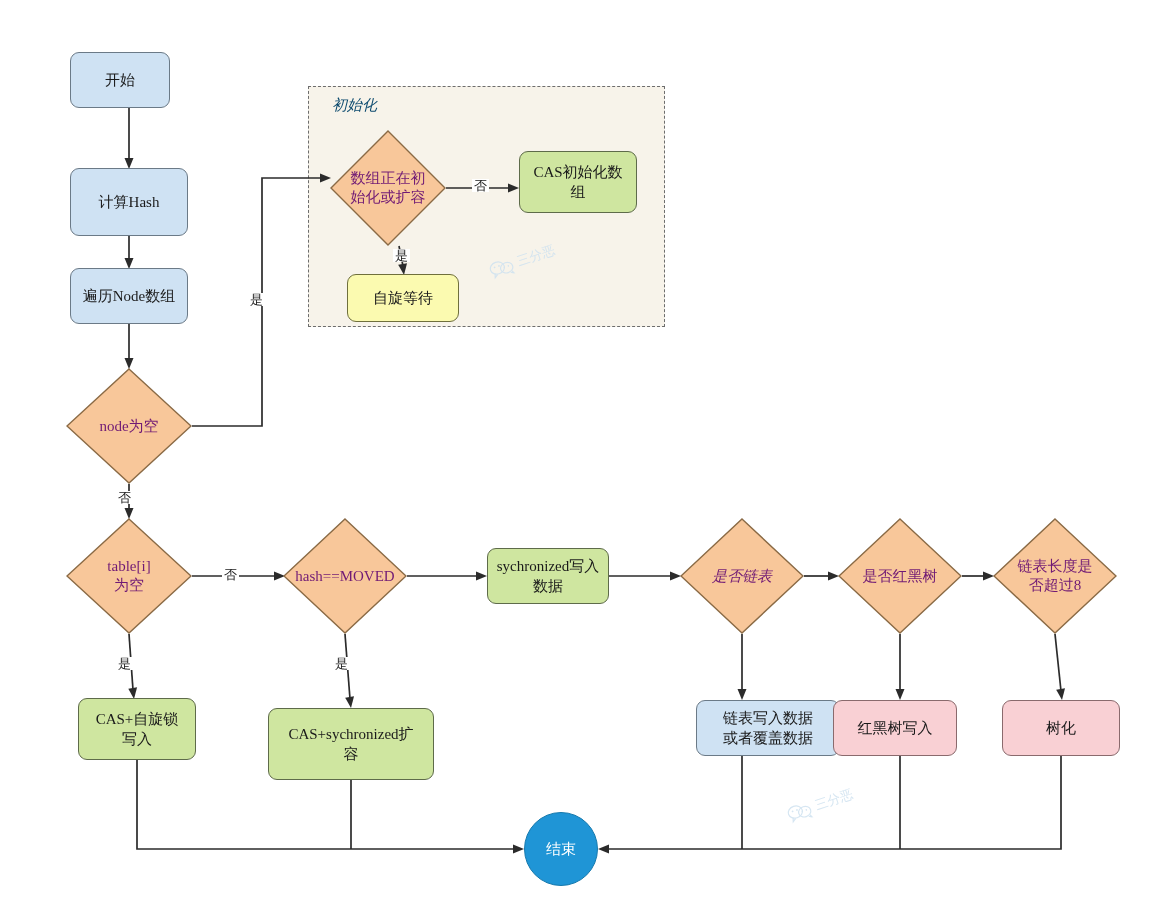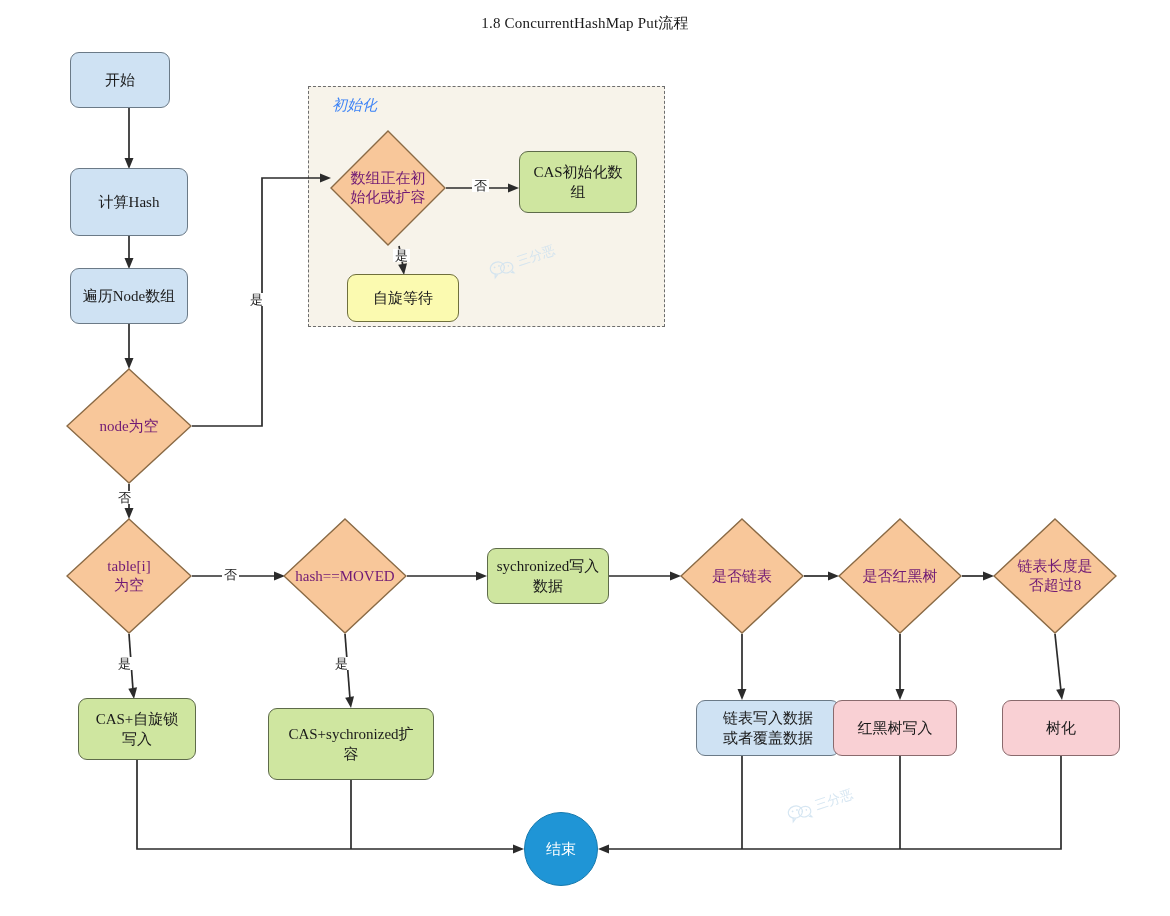--- a/index.html
+++ b/index.html
@@ -70,21 +70,21 @@
   
   .group{
     position:absolute;
     box-sizing:border-box;
     background:#f7f3ea;
     border:1.6px dashed #6d6d6d;
   }
   .group-title{
     position:absolute;
     font-size:15px;
-    color:#3b82f6;
+    color:#0c4a6e;
     font-style:italic;
   }
 
   
   .edges{position:absolute;left:0;top:0;width:1170px;height:916px;pointer-events:none;}
   .edges path,.edges line{fill:none;stroke:#2b2b2b;stroke-width:1.7;}
   .edges polygon{fill:#2b2b2b;}
 
   .elabel{
     position:absolute;
@@ -108,21 +108,20 @@
     font-family:"Liberation Sans",sans-serif;
     white-space:nowrap;
   }
   .wm svg{vertical-align:middle;margin-right:3px;}
 </style>
 </head>
 <body>
 
 <div id="canvas">
 
-  <div class="title">1.8 ConcurrentHashMap Put流程</div>
 
   <div class="group" style="left:308px;top:86px;width:357px;height:241px;"></div>
   <div class="group-title" style="left:332px;top:96px;">初始化</div>
 
   <div class="wm" style="left:490px;top:262px;">
     <svg width="26" height="18" viewBox="0 0 26 18">
       <ellipse cx="8" cy="7.5" rx="7.2" ry="6" fill="none" stroke="#cfe2f0" stroke-width="1.2"></ellipse>
       <path d="M4 12.5 L3 16 L6.4 13.6" fill="none" stroke="#cfe2f0" stroke-width="1.2"></path>
       <circle cx="5.6" cy="6" r=".9" fill="#cfe2f0"></circle>
       <circle cx="10.2" cy="6" r=".9" fill="#cfe2f0"></circle>
@@ -282,21 +281,21 @@
 
   <div class="node green" style="left:487px;top:548px;width:122px;height:56px;">
     <span class="lbl">sychronized写入
 数据</span>
   </div>
 
   <div class="diamond" style="left:680px;top:518px;width:124px;height:116px;">
     <svg class="dshape" viewBox="0 0 124 116" preserveAspectRatio="none">
       <polygon points="62,1 123,58 62,115 1,58" fill="#f8c79a" stroke="#8a6a45" stroke-width="1.4"></polygon>
     </svg>
-    <span class="dtext" style="width:110px;">是否链表</span>
+    <span class="dtext" style="width:110px;font-style:italic;">是否链表</span>
   </div>
 
   <div class="node blue" style="left:696px;top:700px;width:144px;height:56px;">
     <span class="lbl">链表写入数据
 或者覆盖数据</span>
   </div>
 
   <div class="diamond" style="left:838px;top:518px;width:124px;height:116px;">
     <svg class="dshape" viewBox="0 0 124 116" preserveAspectRatio="none">
       <polygon points="62,1 123,58 62,115 1,58" fill="#f8c79a" stroke="#8a6a45" stroke-width="1.4"></polygon>

